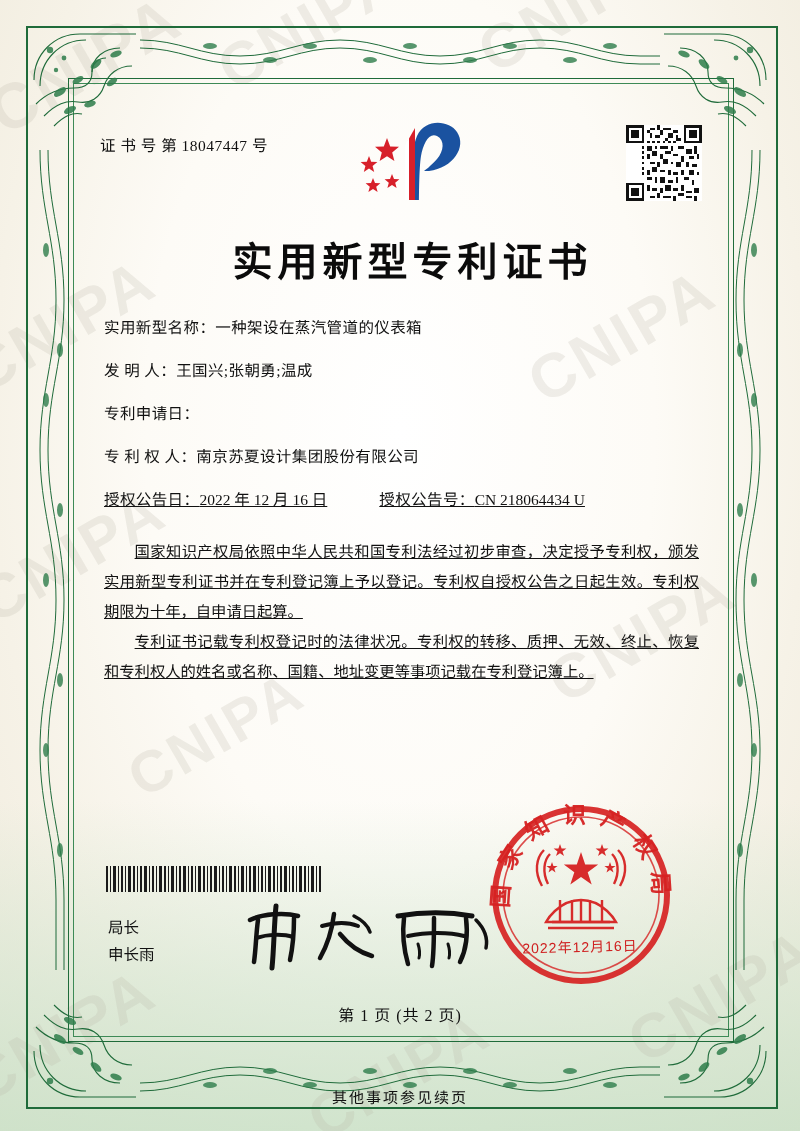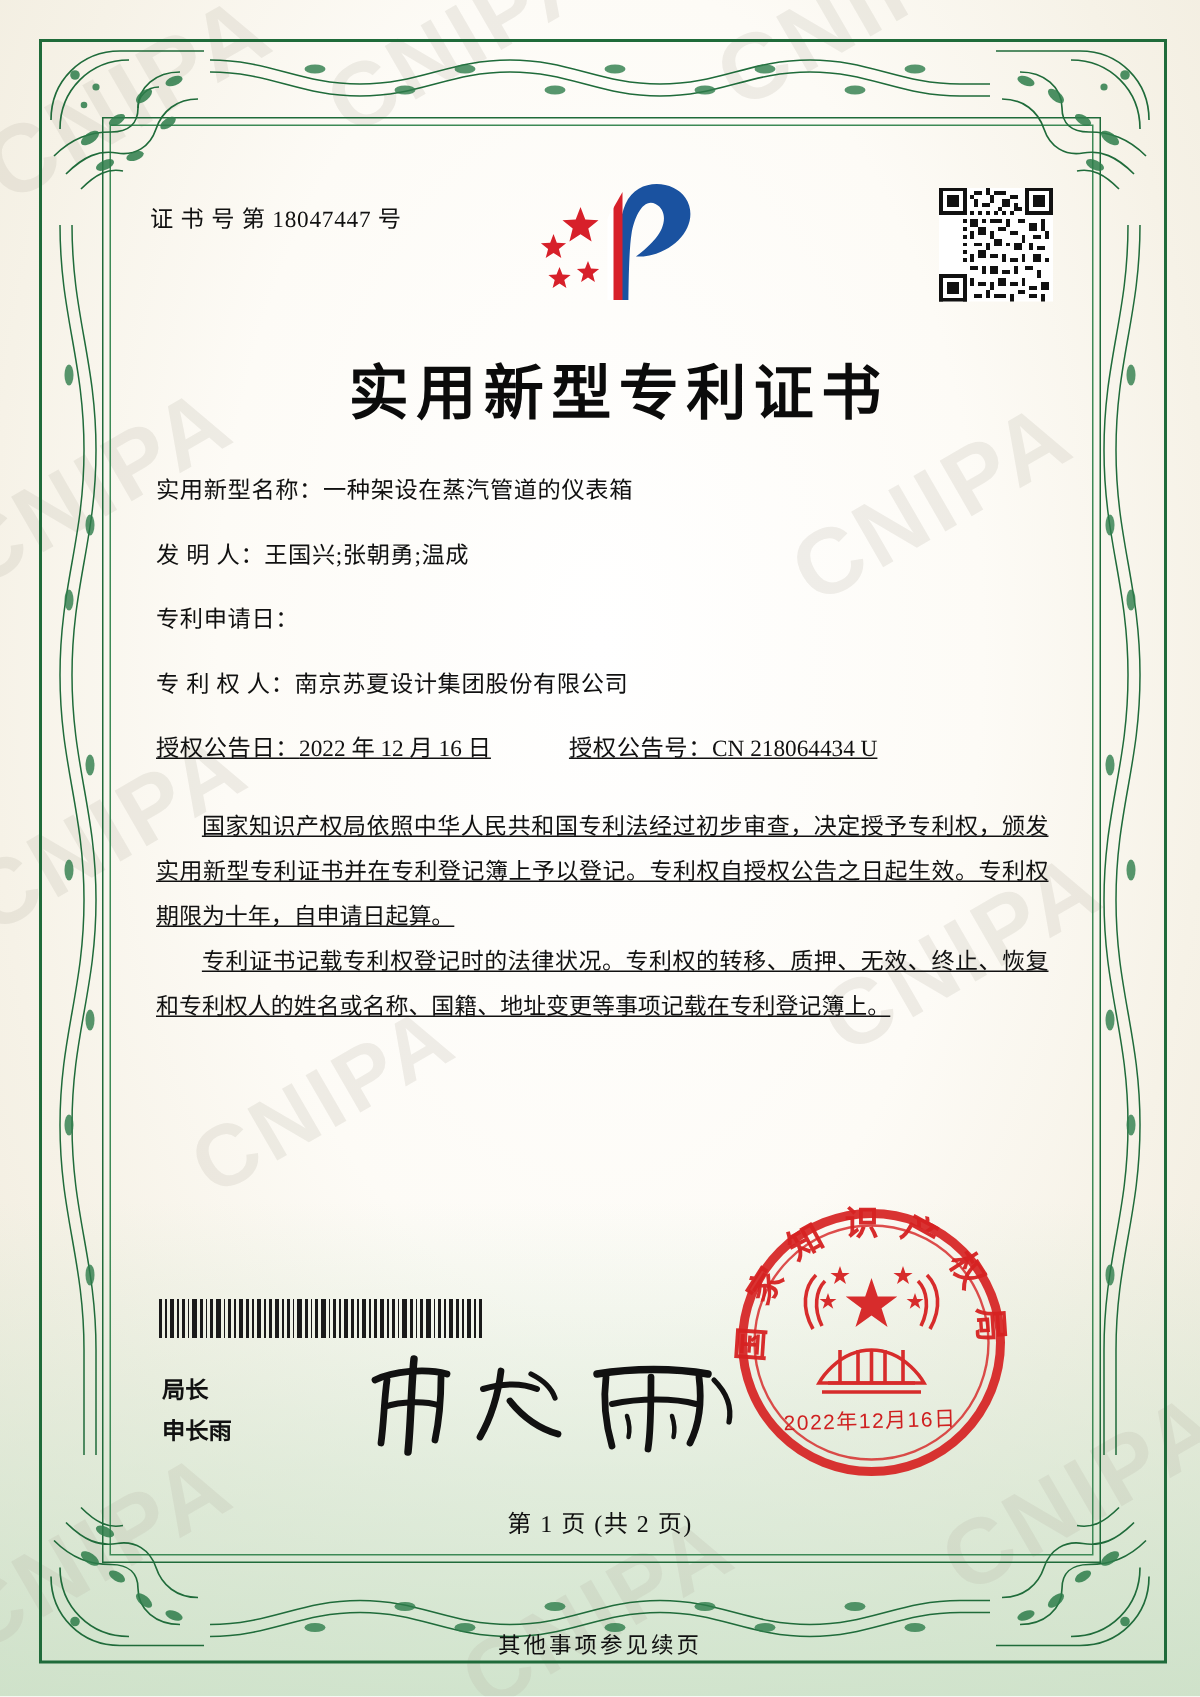--- a/index.html
+++ b/index.html
@@ -186,21 +186,20 @@
     width: 228px; height: 26px;
   }
 
   
   .sig-labels {
     position: absolute;
     left: 40px; bottom: 72px;
     font-size: 15.5px;
     color: #111;
     line-height: 1.75;
-    font-weight: bold;
   }
   .handwriting {
     position: absolute;
     left: 168px; bottom: 68px;
     width: 260px; height: 72px;
   }
 
   
   .seal {
     position: absolute;

